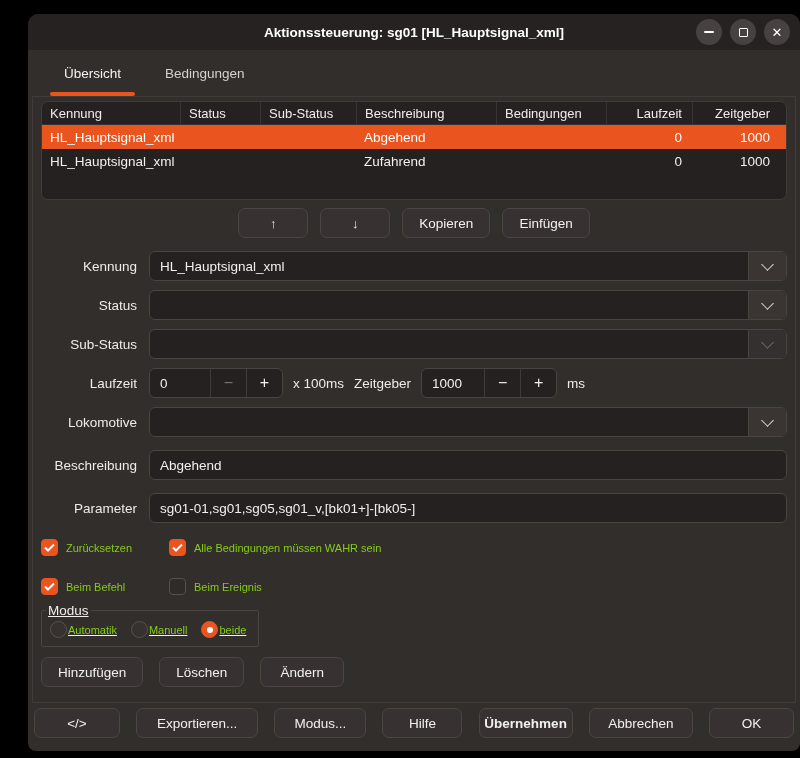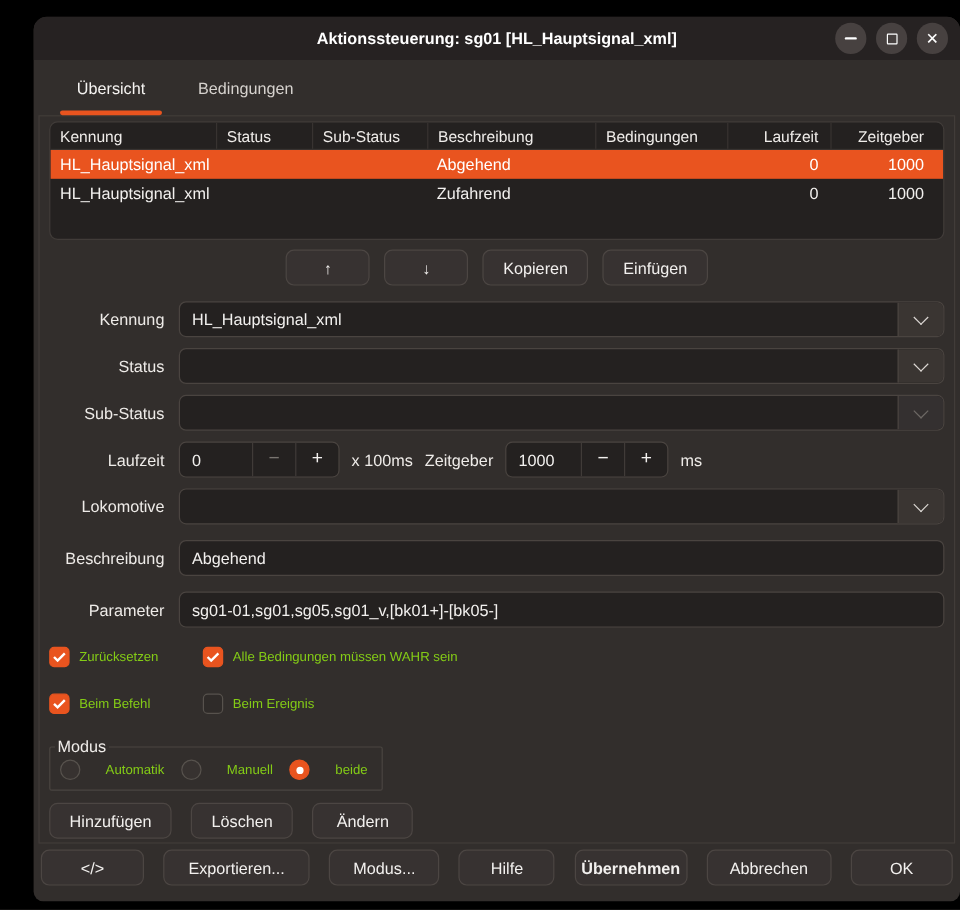--- a/index.html
+++ b/index.html
@@ -139,28 +139,28 @@
   .box{
     width:17px; height:17px; border-radius:4px;
     background:#2f2b29; border:1px solid #57524d;
     display:flex; align-items:center; justify-content:center; flex:0 0 auto;
   }
   .check.checked .box{ background:#e9541f; border-color:#e9541f; }
   .check .box svg{ display:none; }
   .check.checked .box svg{ display:block; }
   .check .lbl, .radio .lbl{ font-size:11px; color:#84cc16; white-space:nowrap; }
   
-  .modus{ margin-top:20px; width:fit-content; flex:0 0 auto; }
+  .modus{ margin-top:8px; width:fit-content; flex:0 0 auto;text-decoration:underline; }
   fieldset{
     border:1px solid #4a4541; border-radius:2px;
     padding:3px 12px 8px 8px; margin:0;
   }
   legend{ font-size:13.5px; color:#f0edea; padding:0 2px; margin-left:-4px; }
   .radios{ display:flex; align-items:center; gap:14px; }
-  .radio{ display:flex; align-items:center; gap:21px; cursor:default; }
+  .radio{ display:flex; align-items:center; gap:1px; cursor:default; }
   .rdot{
     width:17px; height:17px; border-radius:50%;
     background:#373230; border:1px solid #57524d;
     display:flex; align-items:center; justify-content:center; flex:0 0 auto;
   }
   .radio.selected .rdot{ background:#e9541f; border-color:#e9541f; }
   .rdot .inner{ width:6px; height:6px; border-radius:50%; background:transparent; }
   .radio.selected .rdot .inner{ background:#fff; }
   
   .actionrow{ margin-top:10px; display:flex; gap:16px; flex:0 0 auto; }

